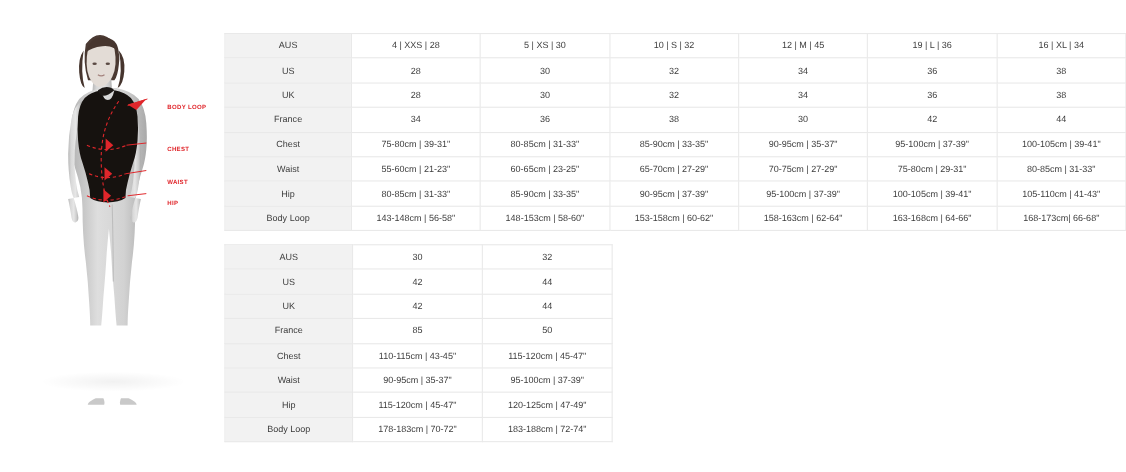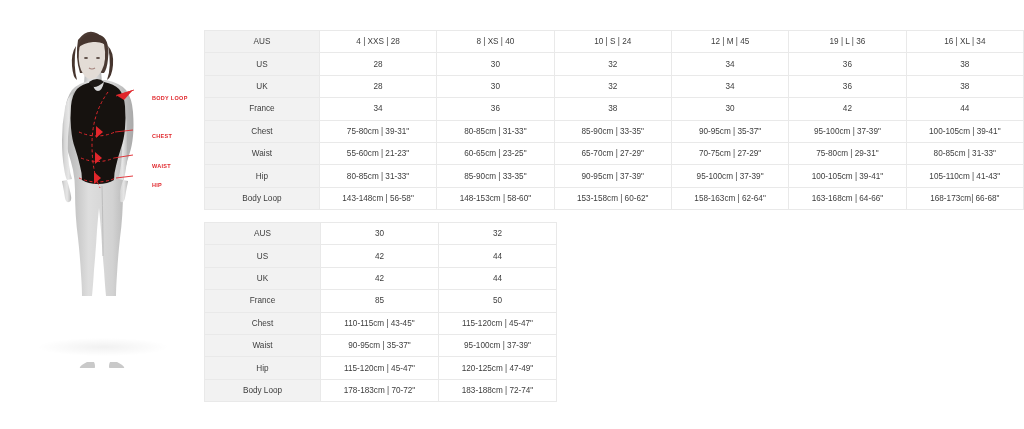--- a/index.html
+++ b/index.html
@@ -219,22 +219,22 @@
           <col class="cx">
           <col class="cx">
           <col class="cx">
           <col class="cx">
           <col class="cx">
       </colgroup>
       <tbody>
           <tr>
             <td class="rowhead">AUS</td>
             <td class="cell">4 | XXS | 28</td>
-            <td class="cell">8 | XS | 40</td>
-            <td class="cell">10 | S | 24</td>
+            <td class="cell">5 | XS | 30</td>
+            <td class="cell">10 | S | 32</td>
             <td class="cell">12 | M | 45</td>
             <td class="cell">19 | L | 36</td>
             <td class="cell">16 | XL | 34</td>
           </tr>
           <tr>
             <td class="rowhead">US</td>
             <td class="cell">28</td>
             <td class="cell">30</td>
             <td class="cell">32</td>
             <td class="cell">34</td>

